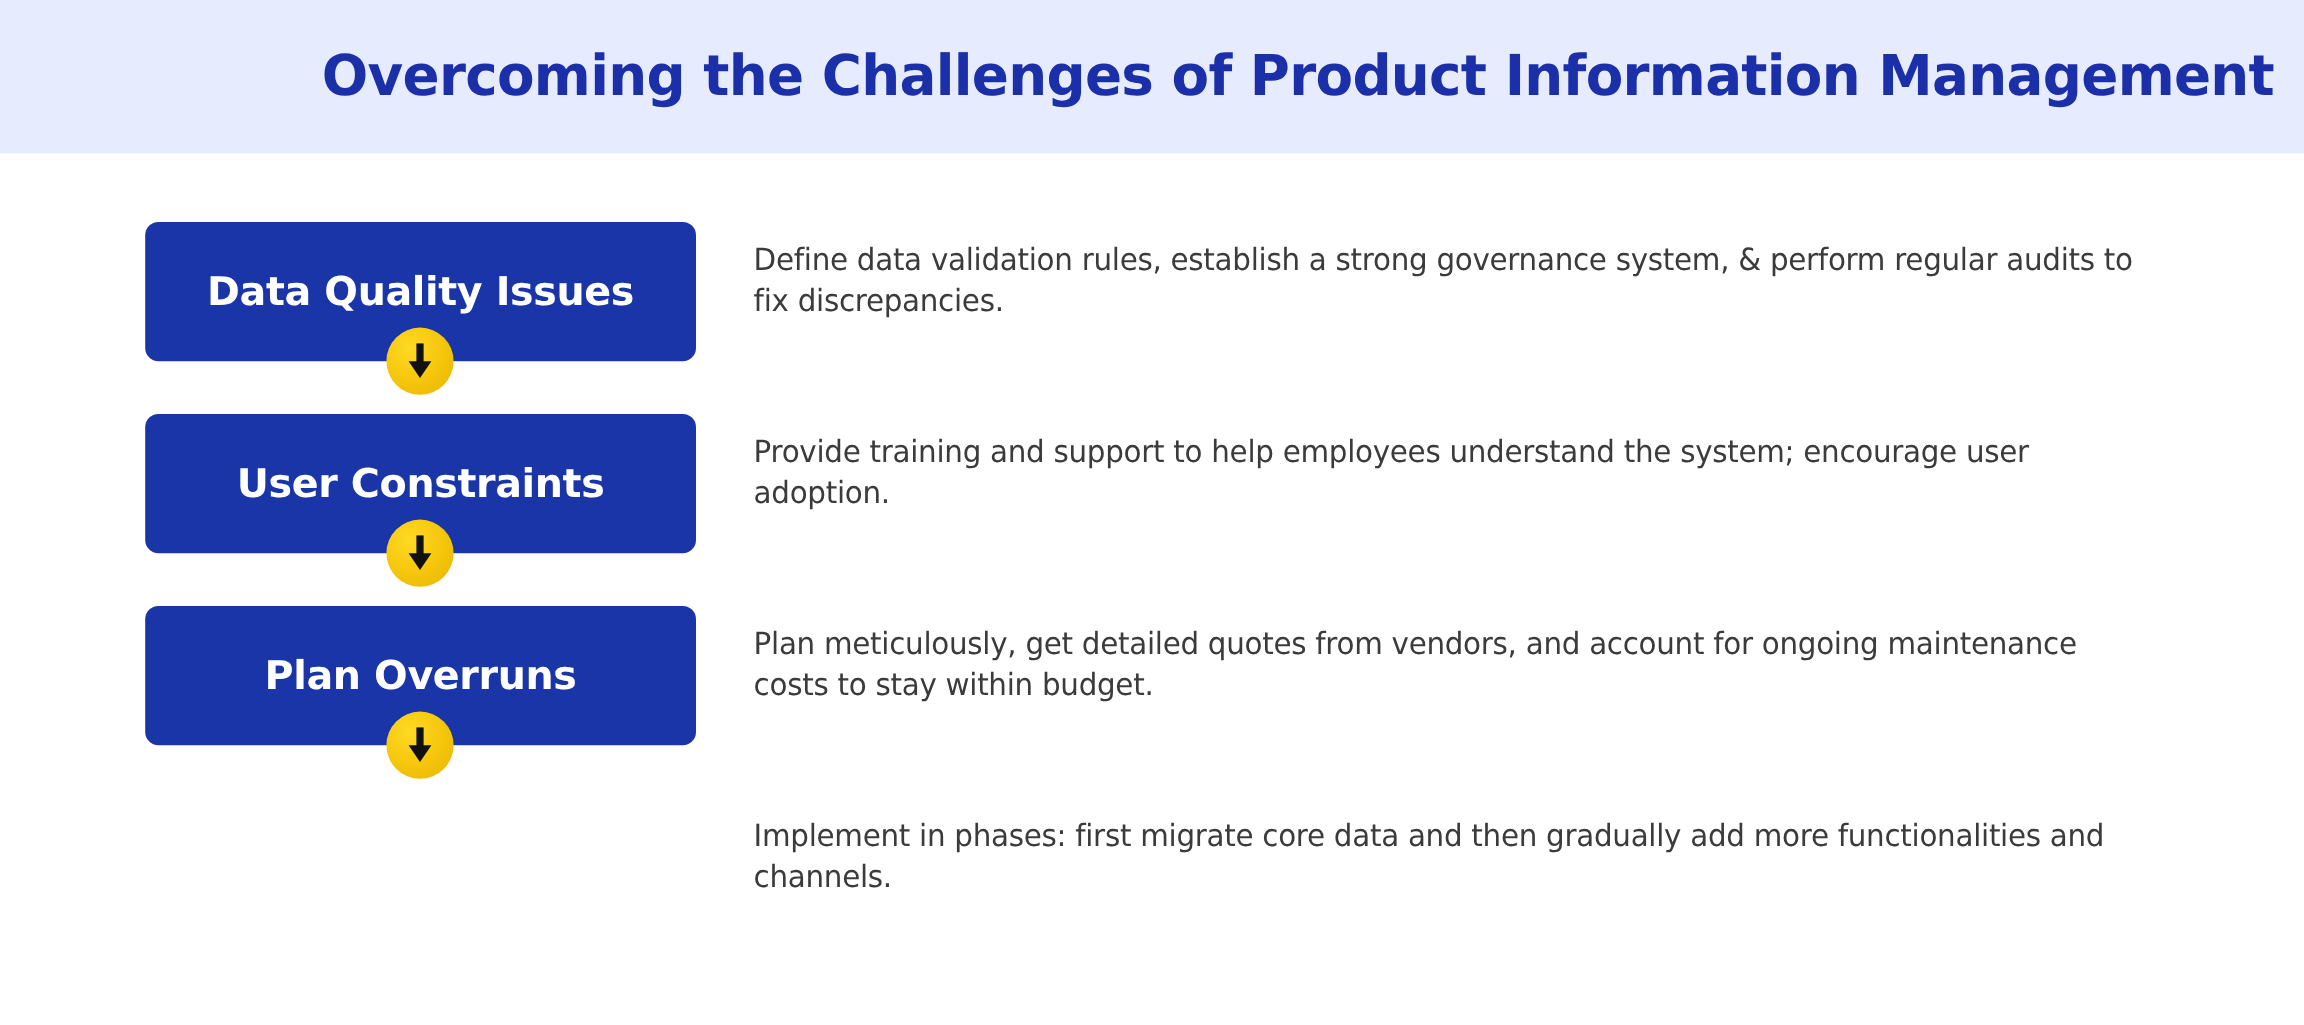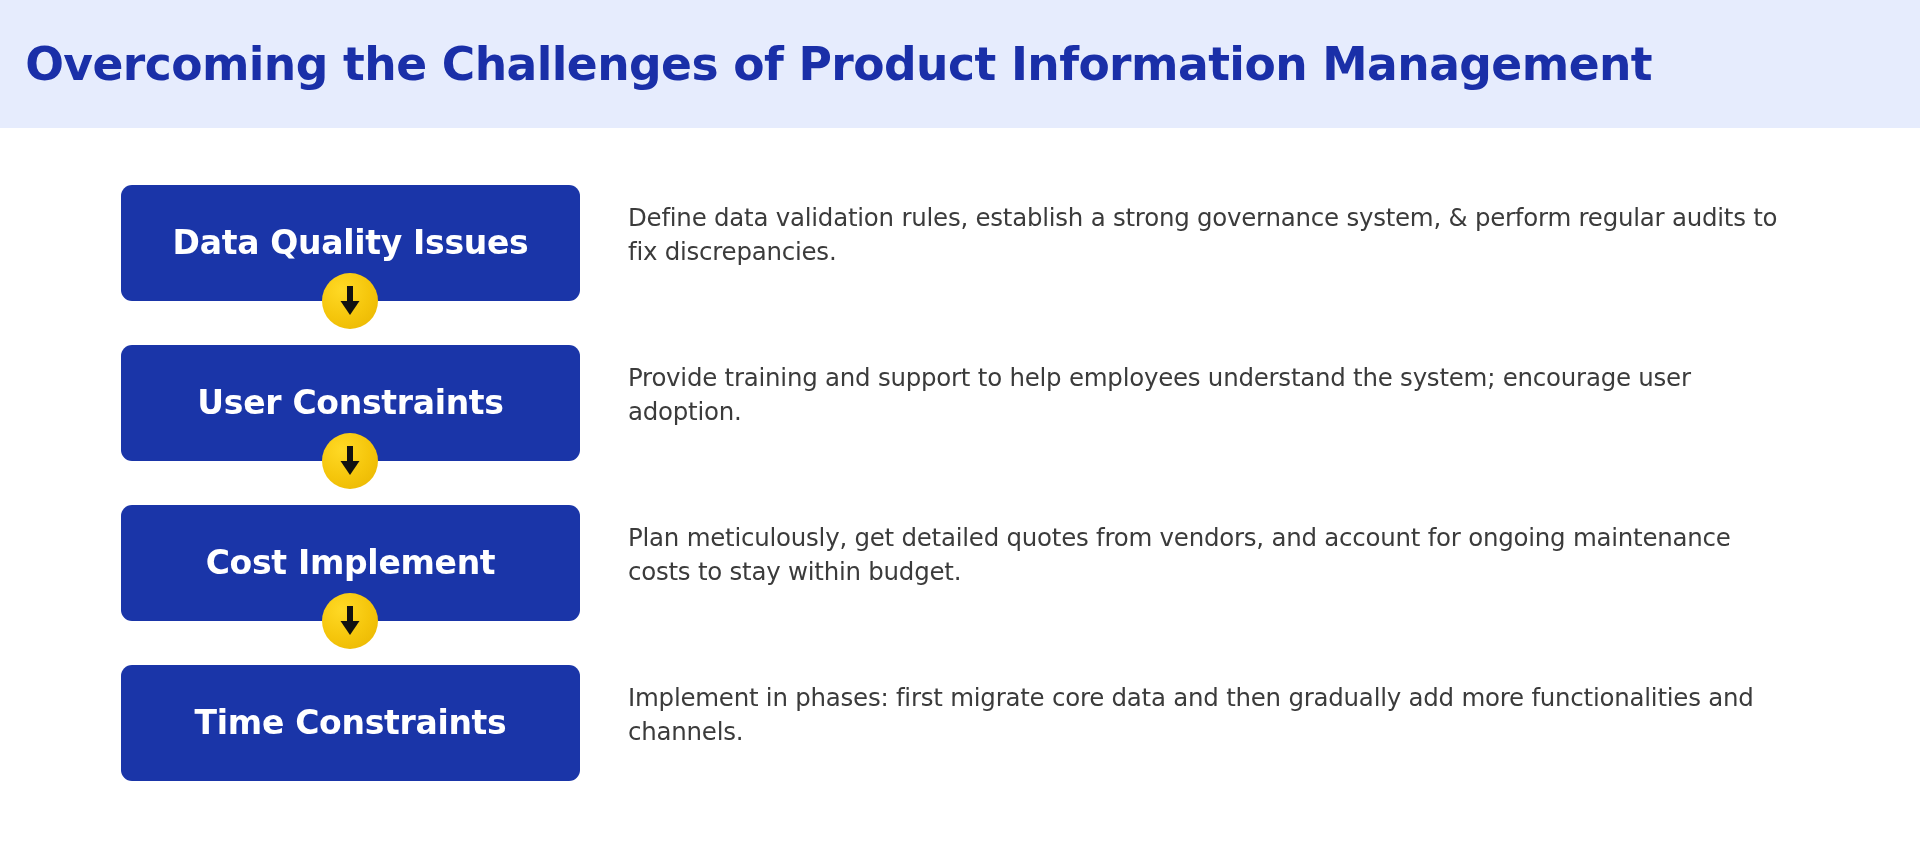--- a/index.html
+++ b/index.html
@@ -19,21 +19,21 @@
   
   .header-band {
     position: absolute;
     left: 0;
     top: 0;
     width: 1920px;
     height: 128px;
     background: #e6ecfd;
     display: flex;
     align-items: center;
-    justify-content: flex-start;
+    justify-content: flex-end;
     box-sizing: border-box;
   }
   .page-title {
     font-family: "DejaVu Sans", sans-serif;
     font-size: 47px;
     font-weight: bold;
     color: #1a2fa8;
     letter-spacing: -0.6px;
     white-space: nowrap;
     text-align: center;
@@ -144,29 +144,26 @@
 
   <div class="row row-1">
     <div class="challenge-box">
       <span class="challenge-label">User Constraints</span>
     </div>
     <div class="desc">Provide training and support to help employees understand the system; encourage user adoption.</div>
   </div>
 
   <div class="row row-2">
     <div class="challenge-box">
-      <span class="challenge-label">Cost Implement</span>
+      <span class="challenge-label">Plan Overruns</span>
     </div>
     <div class="desc">Plan meticulously, get detailed quotes from vendors, and account for ongoing maintenance costs to stay within budget.</div>
   </div>
 
   <div class="row row-3">
-    <div class="challenge-box">
-      <span class="challenge-label">Time Constraints</span>
-    </div>
     <div class="desc">Implement in phases: first migrate core data and then gradually add more functionalities and channels.</div>
   </div>
 
   <div class="arrow-node arrow-0">
     <svg class="arrow-glyph" viewBox="0 0 26 30">
       <rect x="10" y="0" width="6" height="18" fill="#111111"></rect>
       <polygon points="13,29 3.5,15 22.5,15" fill="#111111"></polygon>
     </svg>
   </div>
 

